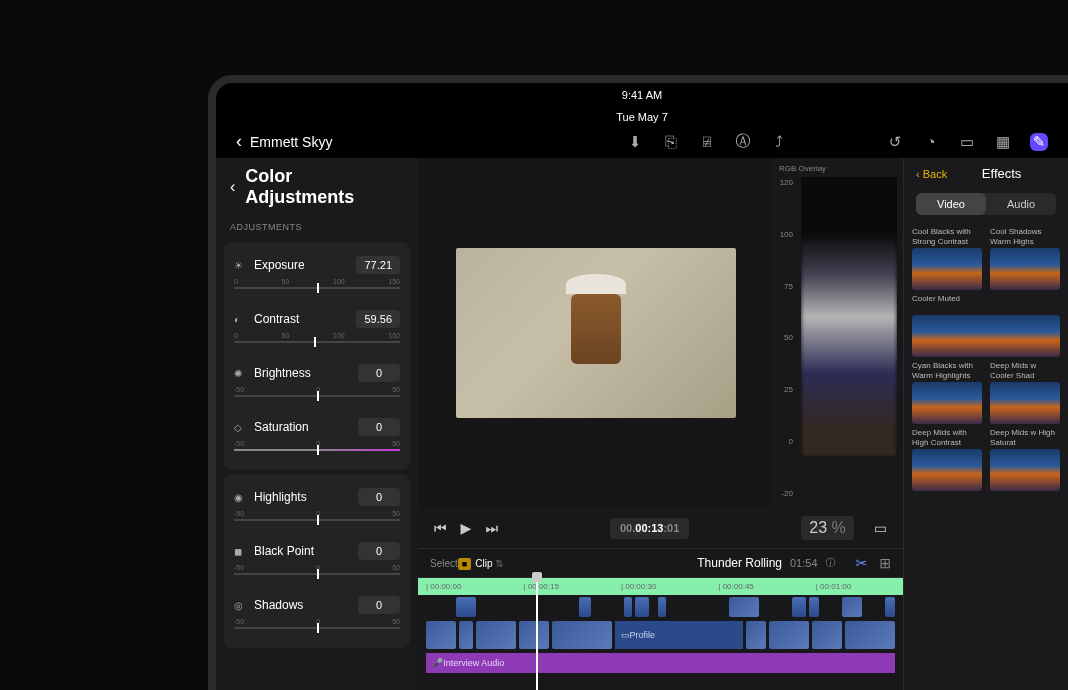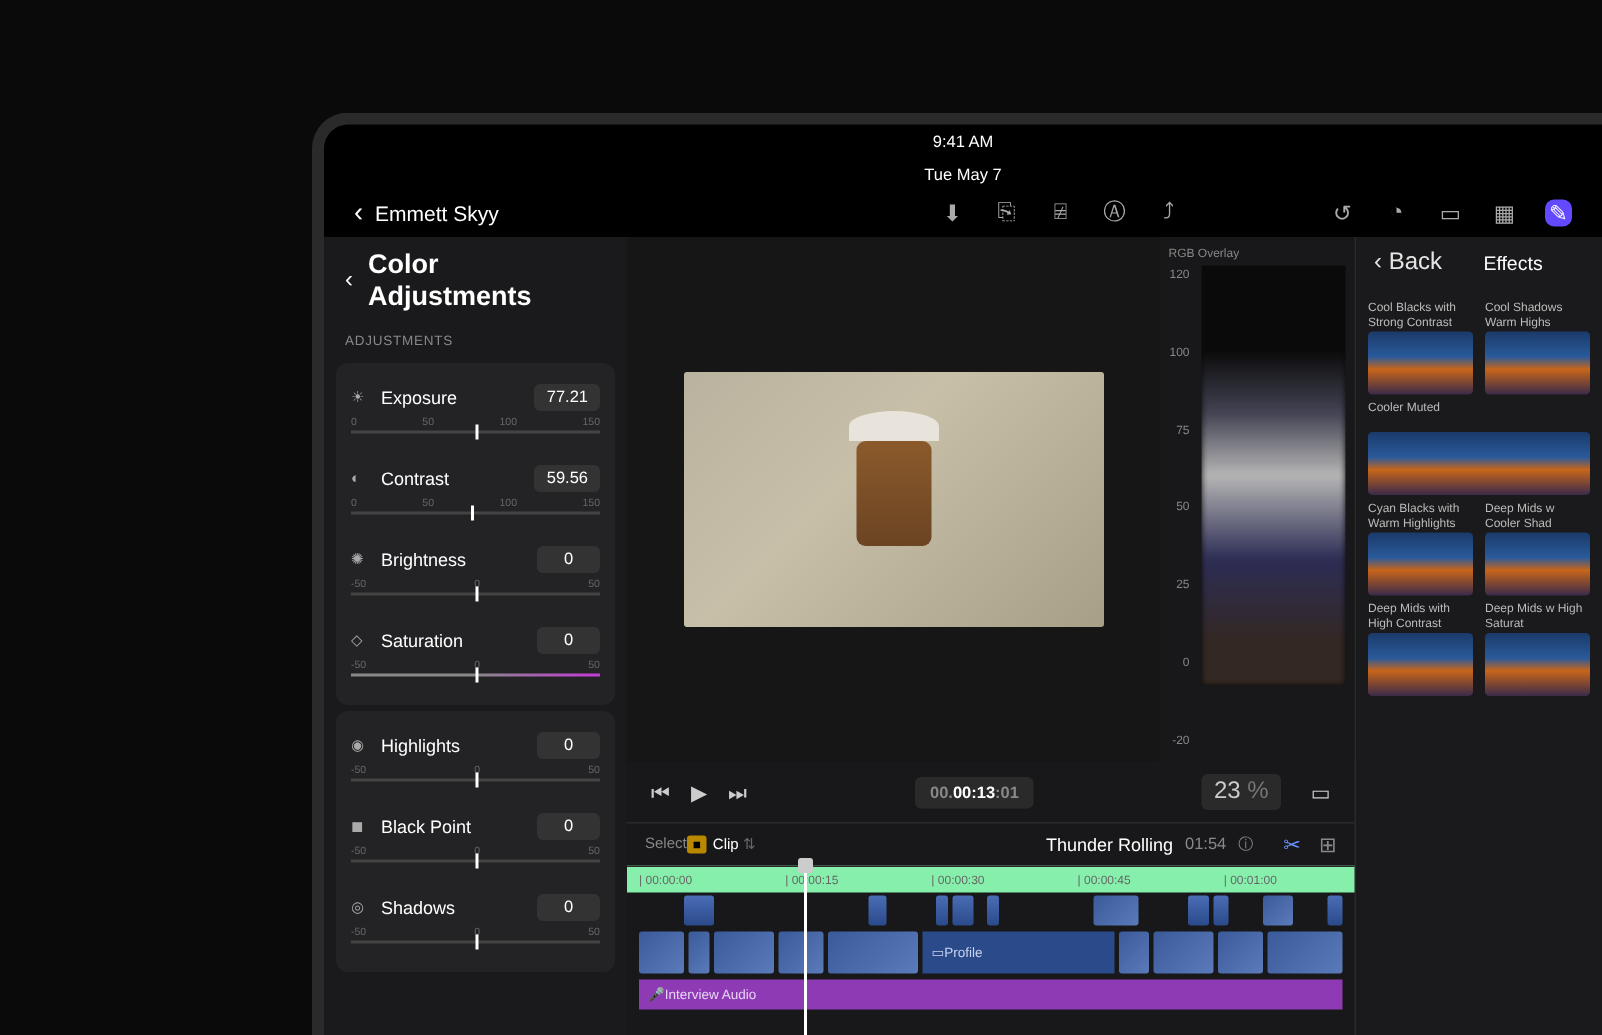--- a/index.html
+++ b/index.html
@@ -55,21 +55,21 @@
 .playhead{position:absolute;left:118px;top:0;width:2px;height:140px;background:#fff;z-index:5;}
 .playhead::before{content:"";position:absolute;top:-6px;left:-4px;width:10px;height:10px;background:#ccc;border-radius:2px;}
 .tracks{position:relative;height:110px;}
 .clip-row{display:flex;gap:3px;padding:2px 8px;height:24px;}
 .vclip{background:linear-gradient(180deg,#4a6db5,#2a4a8a);border-radius:2px;position:relative;overflow:hidden;}
 .vclip.img{background:linear-gradient(135deg,#3a5a9a,#5a7aba);}
 .profile-clip{background:#2a4a8a;flex:1;max-width:140px;display:flex;align-items:center;padding:0 6px;font-size:9px;color:#c8d4f0;}
 .audio-clip{background:#8e3ab5;flex:1;display:flex;align-items:center;padding:0 6px;font-size:9px;color:#e8d4f5;height:20px;}
 .right-panel{width:170px;background:#1a1a1c;border-left:1px solid #2a2a2a;display:flex;flex-direction:column;}
 .rp-head{display:flex;align-items:center;padding:8px 12px;}
-.rp-back{color:#e5e5e5;font-size:16px;}
+.rp-back{color:#eab308;font-size:11px;}
 .rp-title{color:#fff;font-size:13px;margin-left:auto;margin-right:auto;}
 .seg-control{display:flex;background:#2a2a2a;margin:4px 12px;border-radius:6px;font-size:11px;}
 .seg{flex:1;text-align:center;padding:5px;color:#ccc;cursor:pointer;}
 .seg.active{background:#444;border-radius:6px;color:#fff;}
 .fx-grid{padding:8px;overflow:hidden;}
 .fx-row{display:flex;gap:8px;margin-bottom:4px;}
 .fx-item{flex:1;min-width:70px;}
 .fx-label{font-size:8px;color:#bbb;line-height:1.2;height:18px;margin-bottom:3px;}
 .fx-thumb{width:100%;height:42px;background:linear-gradient(180deg,#1a3a6a 0%,#2a5a9a 40%,#c8651a 60%,#3a2a4a 100%);border-radius:3px;}
 </style>
@@ -326,20 +326,24 @@
           </div>
         </div>
       </div>
     </div>
 
     <div class="right-panel">
       <div class="rp-head">
         <span class="rp-back">‹ <span>Back</span></span>
         <span class="rp-title">Effects</span>
       </div>
+      <div class="seg-control">
+        <div class="seg active">Video</div>
+        <div class="seg">Audio</div>
+      </div>
       <div class="fx-grid" id="fx-grid">
           <div class="fx-row">
     <div class="fx-item">
       <div class="fx-label">Cool Blacks with Strong Contrast</div>
               <div class="fx-thumb"></div>
     </div>
             <div class="fx-item">
       <div class="fx-label">Cool Shadows Warm Highs</div>
               <div class="fx-thumb"></div>
     </div>

